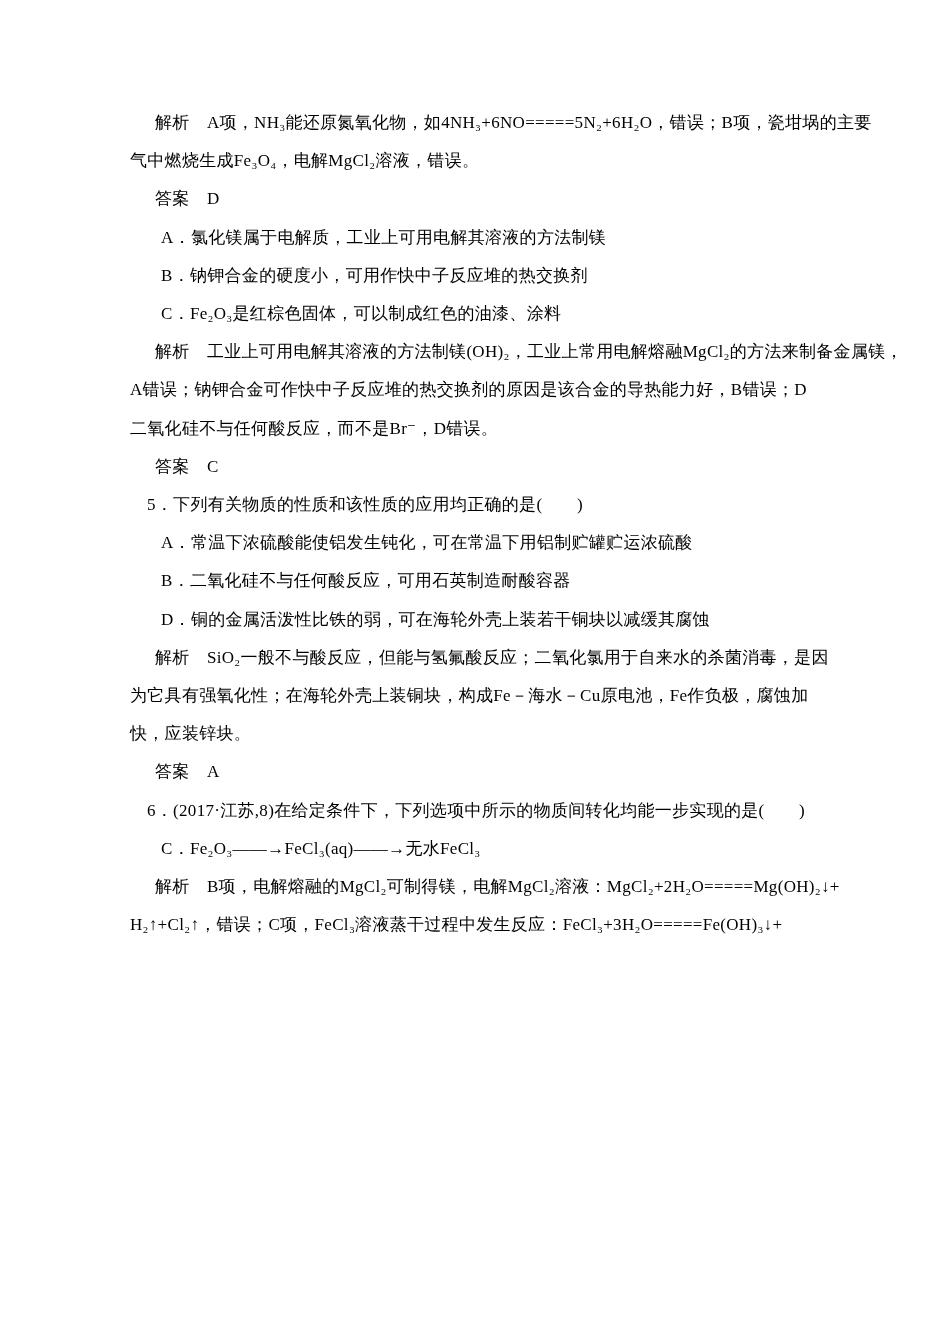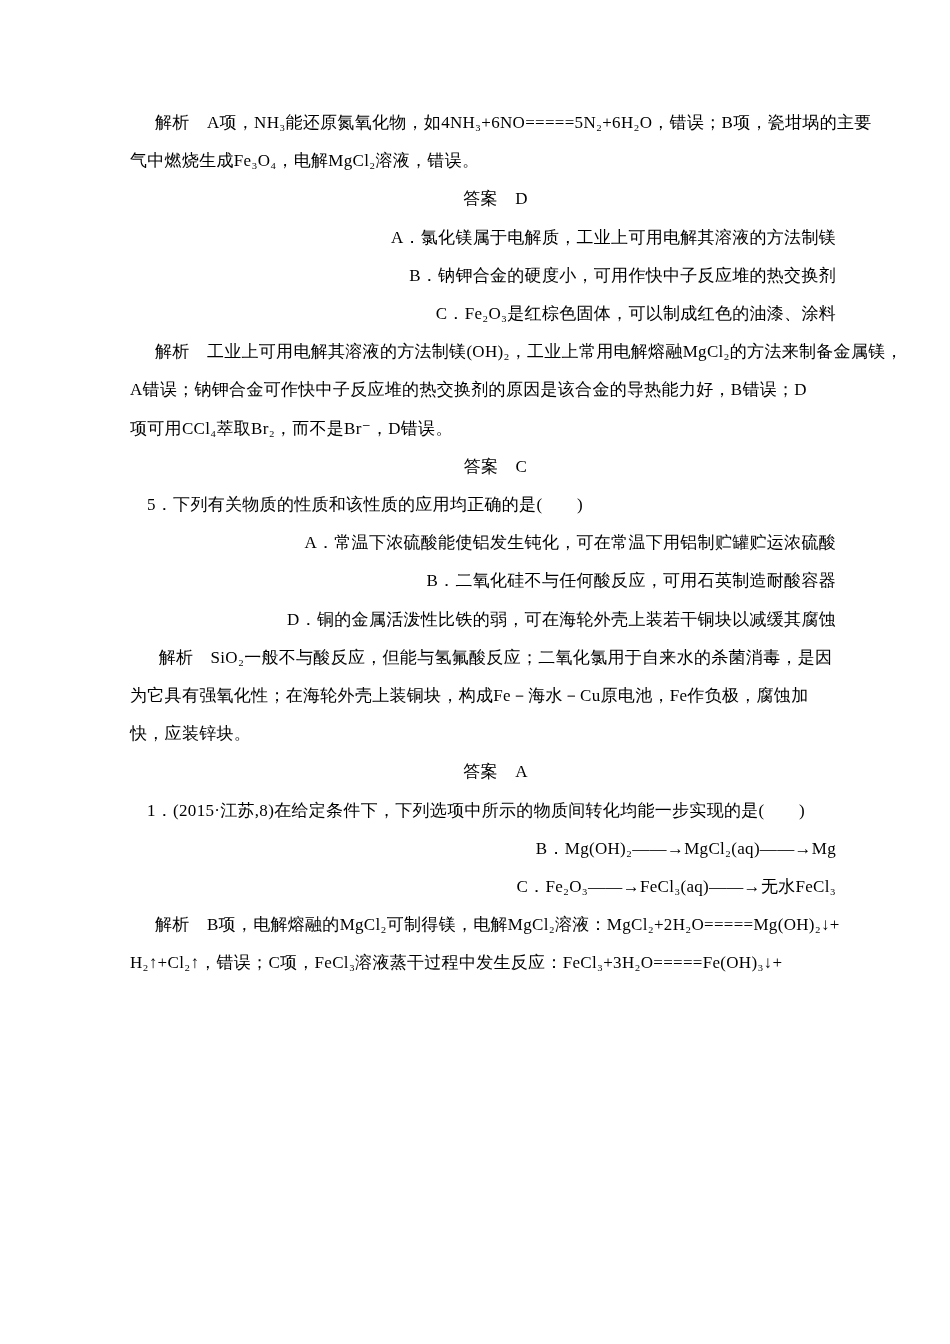--- a/index.html
+++ b/index.html
@@ -23,47 +23,46 @@
   }
   .line {
     margin: 0;
     padding: 0;
     font-size: 17px;
     line-height: 38.2px;
     white-space: nowrap;
     letter-spacing: 0.3px;
   }
   .line.cont     { text-indent: 0; }
-  .line.jiexi    { text-indent: 25px; text-align: center; }
-  .line.answer   { text-indent: 25px; text-align: center; }
+  .line.jiexi    { text-indent: 25px; }
+  .line.answer   { text-indent: 25px; }
   .line.question { text-indent: 17px; }
-  .line.option   { text-indent: 31px; text-align: right; }
+  .line.option   { text-indent: 31px; }
 </style>
 </head>
 <body>
 
 <div class="doc">
   <div>
       <p class="line jiexi">解析　A项，NH₃能还原氮氧化物，如4NH₃+6NO=====5N₂+6H₂O，错误；B项，瓷坩埚的主要</p>
       <p class="line cont">气中燃烧生成Fe₃O₄，电解MgCl₂溶液，错误。</p>
       <p class="line answer">答案　D</p>
       <p class="line option">A．氯化镁属于电解质，工业上可用电解其溶液的方法制镁</p>
       <p class="line option">B．钠钾合金的硬度小，可用作快中子反应堆的热交换剂</p>
       <p class="line option">C．Fe₂O₃是红棕色固体，可以制成红色的油漆、涂料</p>
       <p class="line jiexi">解析　工业上可用电解其溶液的方法制镁(OH)₂，工业上常用电解熔融MgCl₂的方法来制备金属镁，</p>
       <p class="line cont">A错误；钠钾合金可作快中子反应堆的热交换剂的原因是该合金的导热能力好，B错误；D</p>
-      <p class="line cont">项可用CCl₄萃取Br₂，而不是Br⁻，D错误。</p>
+      <p class="line cont">二氧化硅不与任何酸反应，而不是Br⁻，D错误。</p>
       <p class="line answer">答案　C</p>
       <p class="line question">5．下列有关物质的性质和该性质的应用均正确的是(　　)</p>
       <p class="line option">A．常温下浓硫酸能使铝发生钝化，可在常温下用铝制贮罐贮运浓硫酸</p>
       <p class="line option">B．二氧化硅不与任何酸反应，可用石英制造耐酸容器</p>
       <p class="line option">D．铜的金属活泼性比铁的弱，可在海轮外壳上装若干铜块以减缓其腐蚀</p>
       <p class="line jiexi">解析　SiO₂一般不与酸反应，但能与氢氟酸反应；二氧化氯用于自来水的杀菌消毒，是因</p>
       <p class="line cont">为它具有强氧化性；在海轮外壳上装铜块，构成Fe－海水－Cu原电池，Fe作负极，腐蚀加</p>
       <p class="line cont">快，应装锌块。</p>
       <p class="line answer">答案　A</p>
-      <p class="line question">1．(2015·江苏,8)在给定条件下，下列选项中所示的物质间转化均能一步实现的是(　　)</p>
-      <p class="line option">B．Mg(OH)₂——→MgCl₂(aq)——→Mg</p>
+      <p class="line question">6．(2017·江苏,8)在给定条件下，下列选项中所示的物质间转化均能一步实现的是(　　)</p>
       <p class="line option">C．Fe₂O₃——→FeCl₃(aq)——→无水FeCl₃</p>
       <p class="line jiexi">解析　B项，电解熔融的MgCl₂可制得镁，电解MgCl₂溶液：MgCl₂+2H₂O=====Mg(OH)₂↓+</p>
       <p class="line cont">H₂↑+Cl₂↑，错误；C项，FeCl₃溶液蒸干过程中发生反应：FeCl₃+3H₂O=====Fe(OH)₃↓+</p>
     </div>
 </div>
 
 </body></html>

